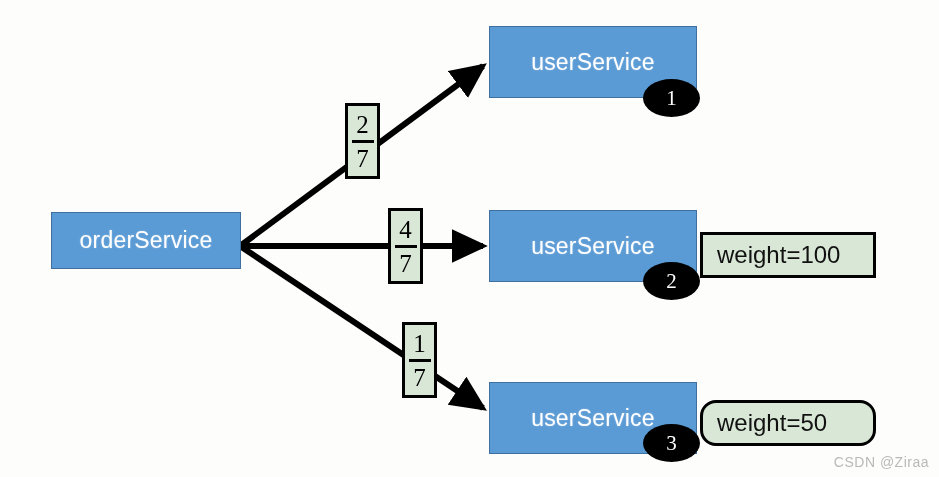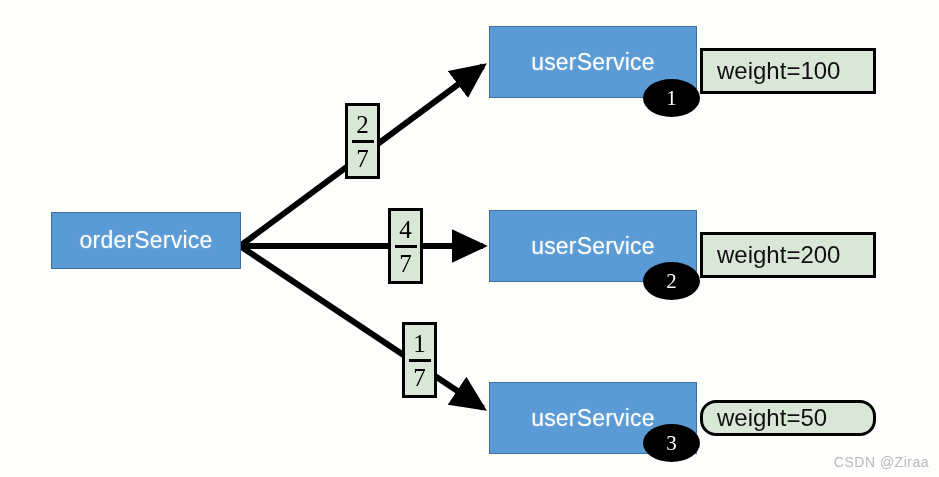--- a/index.html
+++ b/index.html
@@ -117,51 +117,48 @@
   <div class="node-box" style="left:51px; top:212px; width:190px; height:57px;">
     <span>orderService</span>
   </div>
 
   <div class="node-box" style="left:489px; top:26px; width:208px; height:72px;">
     <span>userService</span>
   </div>
   <div class="badge" style="left:643px; top:79px; width:57px; height:38px;">
     <span>1</span>
   </div>
-  <div class="weight-box" style="left:700px; top:48px; width:176px; height:46px;">
-    <span>weight=100</span>
-  </div>
   <div class="frac-box" style="left:345px; top:103px; width:35px; height:76px;">
     <span class="frac-num">2</span>
     <span class="frac-bar"></span>
     <span class="frac-den">7</span>
   </div>
 
   <div class="node-box" style="left:489px; top:210px; width:208px; height:72px;">
     <span>userService</span>
   </div>
   <div class="badge" style="left:643px; top:262px; width:57px; height:38px;">
     <span>2</span>
   </div>
   <div class="weight-box" style="left:700px; top:232px; width:176px; height:46px;">
-    <span>weight=200</span>
+    <span>weight=100</span>
   </div>
   <div class="frac-box" style="left:388px; top:208px; width:35px; height:76px;">
     <span class="frac-num">4</span>
     <span class="frac-bar"></span>
     <span class="frac-den">7</span>
   </div>
 
   <div class="node-box" style="left:489px; top:382px; width:208px; height:72px;">
     <span>userService</span>
   </div>
   <div class="badge" style="left:643px; top:424px; width:57px; height:38px;">
     <span>3</span>
   </div>
-  <div class="weight-box" style="left:700px; top:400px; width:176px; height:36px;border-radius:16px;">
+  <div class="weight-box" style="left:700px; top:400px; width:176px; height:46px;border-radius:16px;">
     <span>weight=50</span>
   </div>
   <div class="frac-box" style="left:402px; top:322px; width:35px; height:76px;">
     <span class="frac-num">1</span>
     <span class="frac-bar"></span>
     <span class="frac-den">7</span>
   </div>
 
   <div class="watermark">CSDN @Ziraa</div>
 

